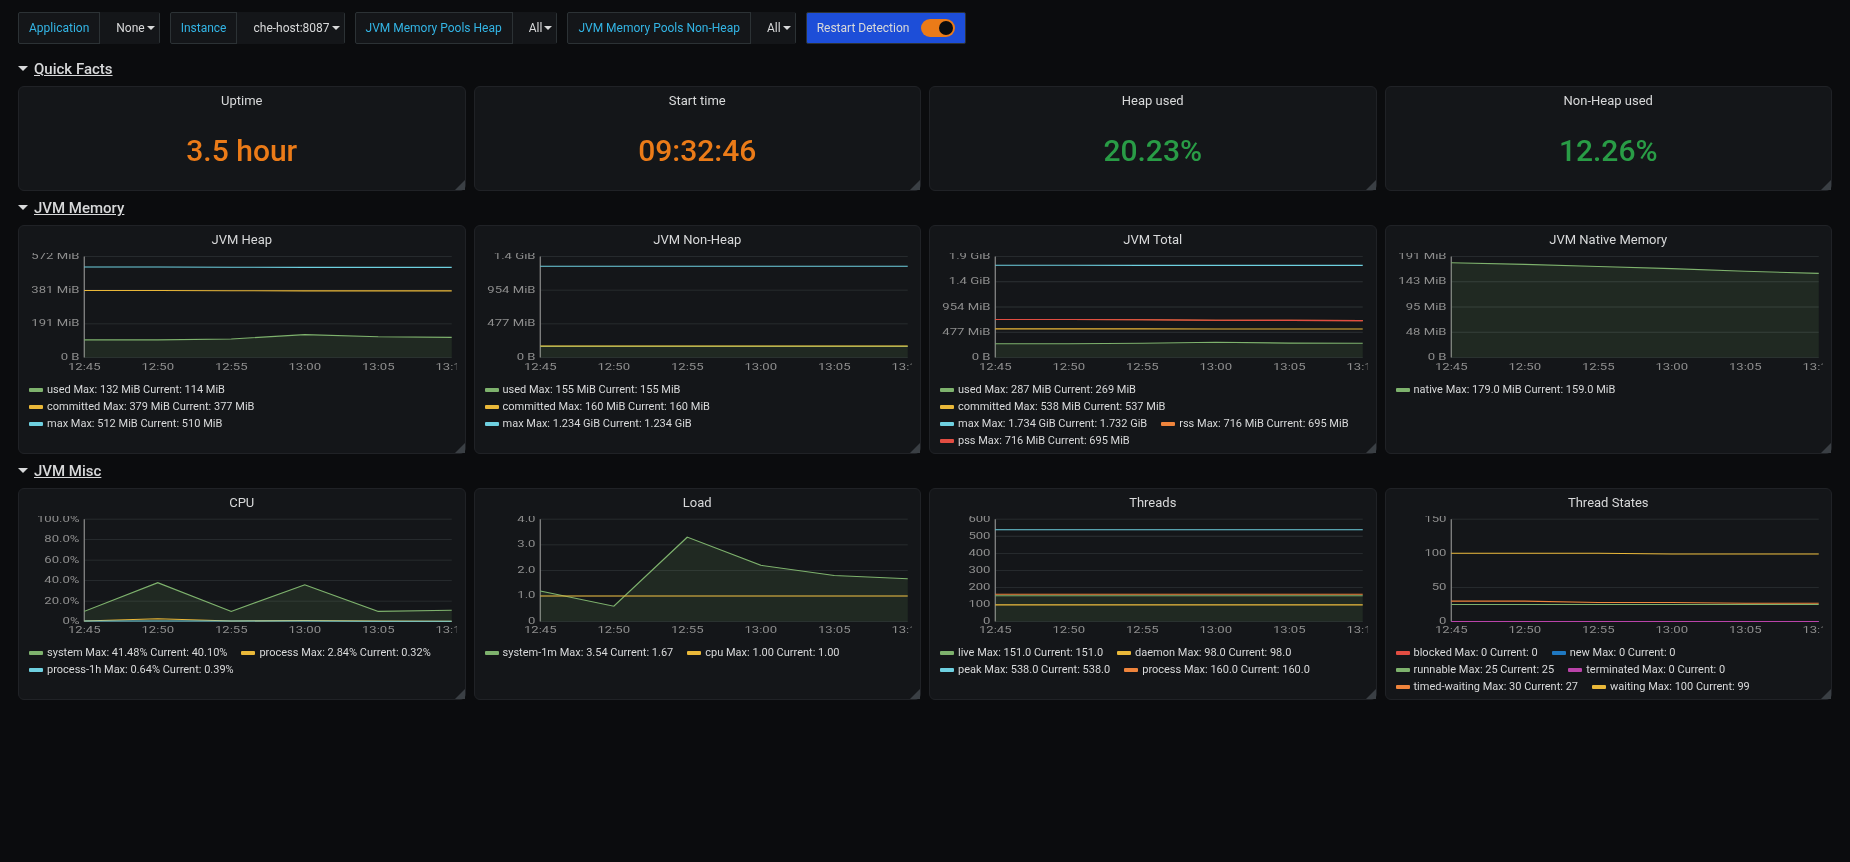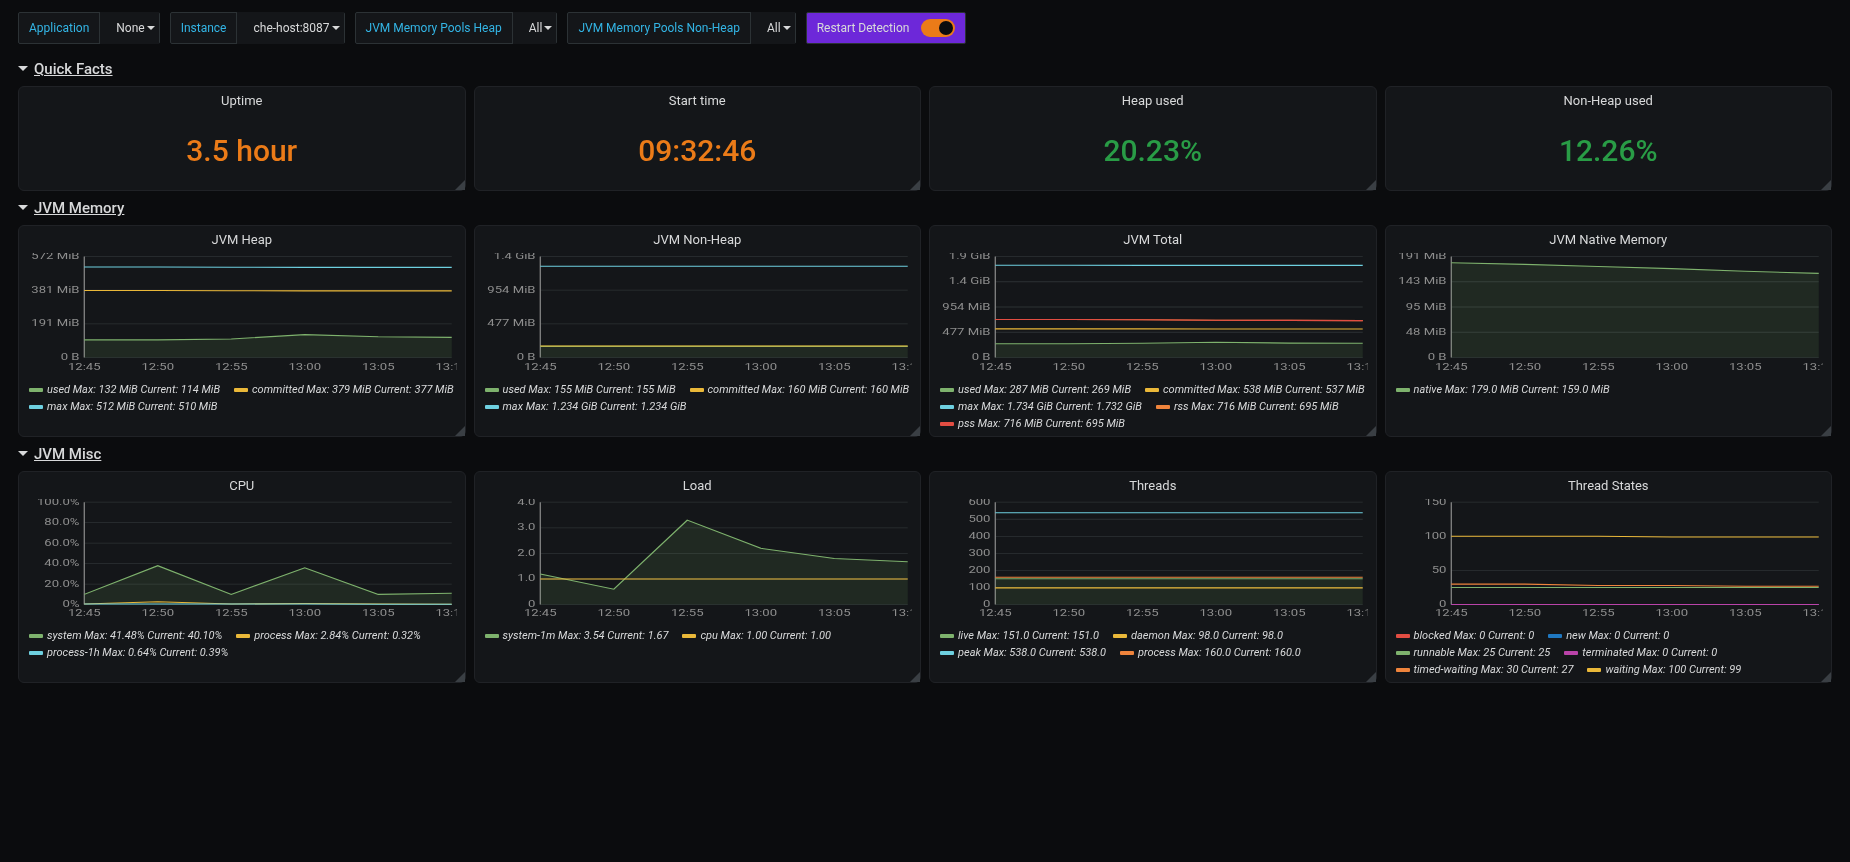--- a/index.html
+++ b/index.html
@@ -2,40 +2,40 @@
 <html><head>
 <meta charset="utf-8">
 <style>
   *{box-sizing:border-box;margin:0;padding:0;}
   body{background:#0b0c0e;color:#d8d9da;font-family:Roboto,Helvetica,Arial,sans-serif;font-size:12px;width:1850px;}
   .topbar{display:flex;gap:10px;padding:12px 18px;align-items:flex-start;}
   .filter{display:flex;align-items:center;background:#141619;border:1px solid #2c3235;border-radius:2px;height:32px;}
   .filter-label{padding:0 10px;color:#33b5e5;font-size:12px;line-height:32px;}
   .filter-value{padding:0 14px 0 16px;color:#d8d9da;background:#141619;height:32px;line-height:32px;border-left:1px solid #2c3235;position:relative;cursor:pointer;}
   .filter-value::after{content:"";position:absolute;right:4px;top:14px;border:4px solid transparent;border-top-color:#d8d9da;}
-  .rd{display:flex;align-items:center;background:#6d28d9;border:1px solid #2c3235;border-radius:2px;height:32px;padding:0 10px;gap:12px;}
+  .rd{display:flex;align-items:center;background:#1d4ed8;border:1px solid #2c3235;border-radius:2px;height:32px;padding:0 10px;gap:12px;}
   .switch{width:34px;height:18px;background:#eb7b18;border-radius:9px;position:relative;cursor:pointer;}
   .switch::after{content:"";position:absolute;right:2px;top:2px;width:14px;height:14px;background:#0b0c0e;border-radius:50%;}
   .section-header{display:flex;align-items:center;gap:6px;padding:4px 18px;color:#d8d9da;font-size:15px;font-weight:500;cursor:pointer;text-decoration:underline;}
   .chev{width:0;height:0;border:5px solid transparent;border-top-color:#d8d9da;transform:translateY(2px);}
   .row{display:flex;gap:8px;padding:4px 18px;}
   .panel{flex:1 1 0;background:#141619;border:1px solid #202226;border-radius:6px;position:relative;min-width:0;}
   .panel-title{text-align:center;font-size:13px;color:#d8d9da;padding:6px 0 2px 0;font-weight:400;}
   .stat{display:flex;align-items:center;justify-content:center;height:80px;}
   .stat-value{font-size:30px;font-weight:500;}
   .orange{color:#eb7b18;}
   .green{color:#299c46;}
   .resize{position:absolute;right:0;bottom:0;width:0;height:0;border:5px solid transparent;border-right-color:#3a3f44;border-bottom-color:#3a3f44;}
   .chart-body{padding:4px 8px 6px 8px;}
   .chart-svg{width:100%;height:120px;display:block;}
   .axis-tick{font-size:11px;fill:#8e8e8e;}
   .axis-line{stroke:#8e8e8e;stroke-width:1;}
   .grid-line{stroke:#2c3235;stroke-width:1;}
   .legend{display:flex;flex-wrap:wrap;gap:4px 14px;padding:4px 10px 6px 10px;font-size:11px;color:#d8d9da;}
-  .legend-item{display:flex;align-items:center;gap:4px;white-space:nowrap;font-style:italic;}
+  .legend-item{display:flex;align-items:center;gap:4px;white-space:nowrap;}
   .swatch{width:14px;height:4px;border-radius:1px;}
   .legend-text{color:#d8d9da;}
   .row-charts .panel{display:flex;flex-direction:column;}
 </style>
 </head>
 <body>
 
 <div class="topbar">
   <div class="filter">
     <span class="filter-label">Application</span>

